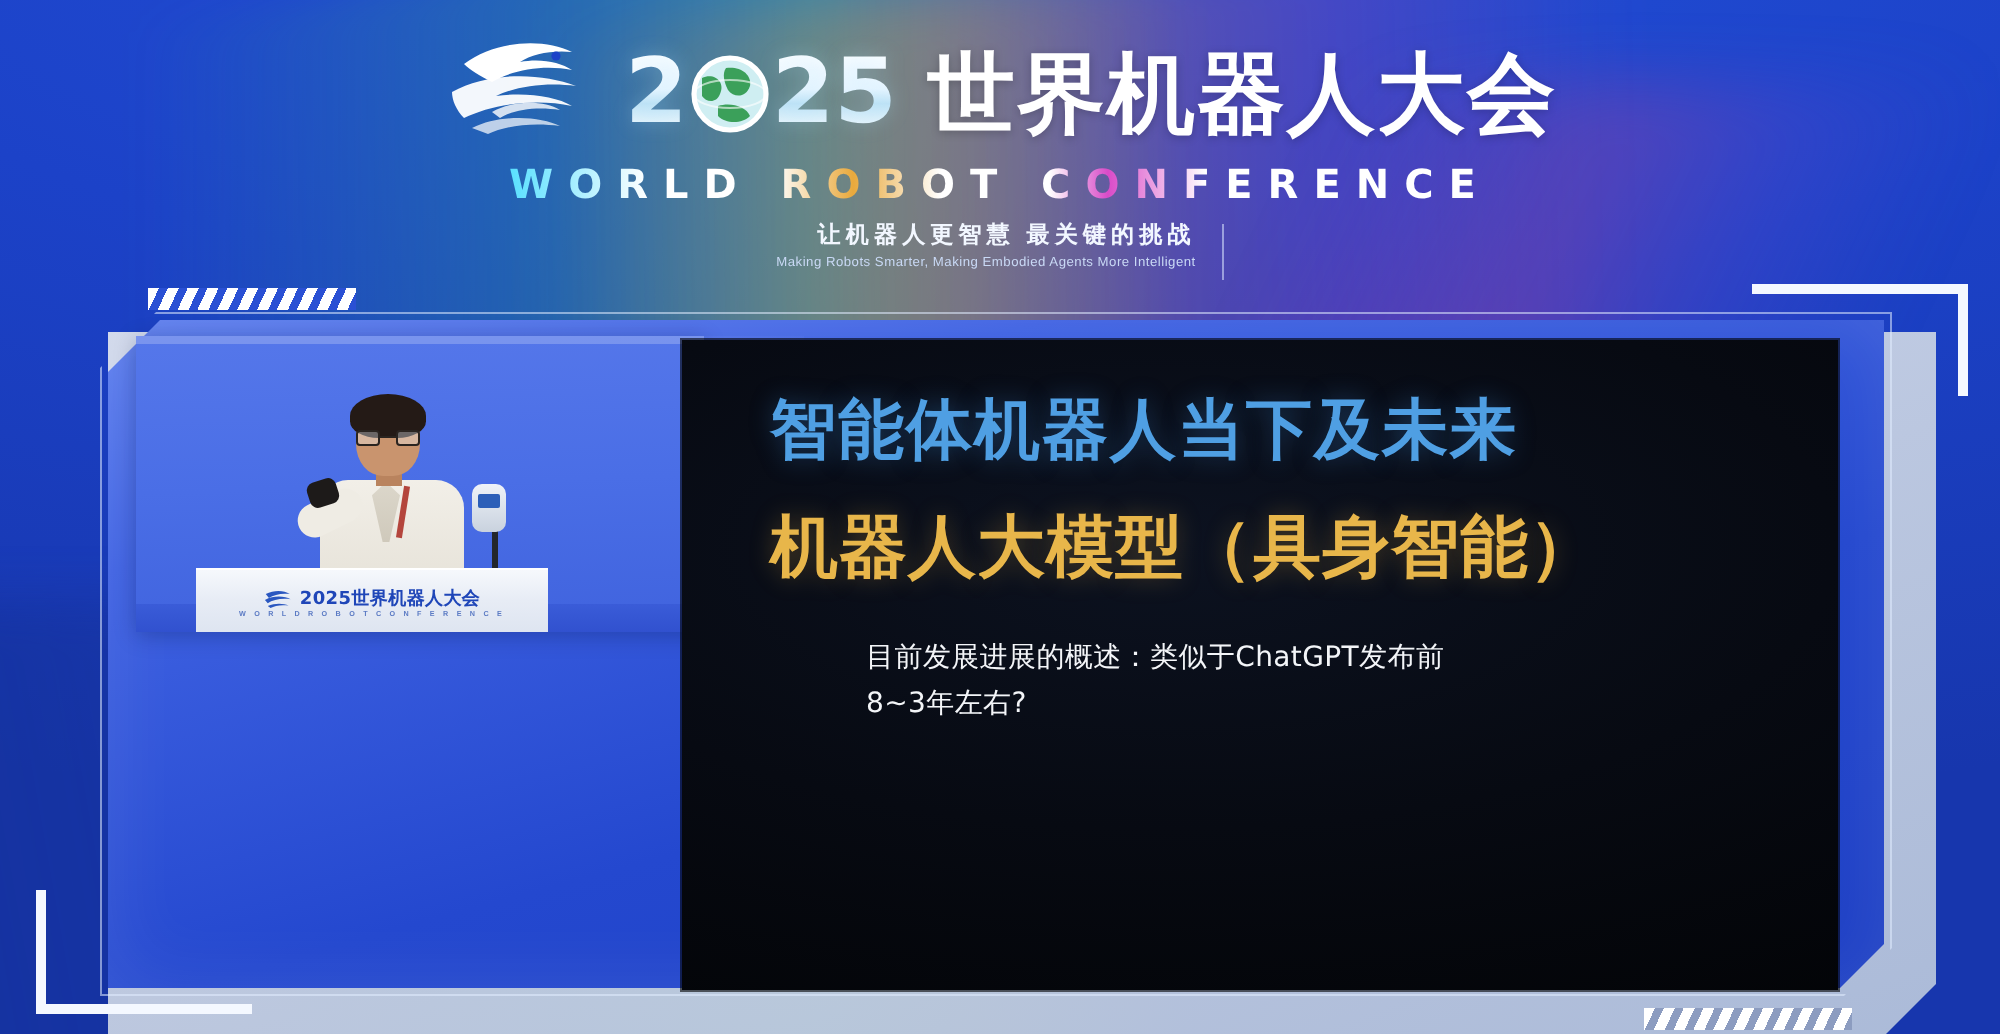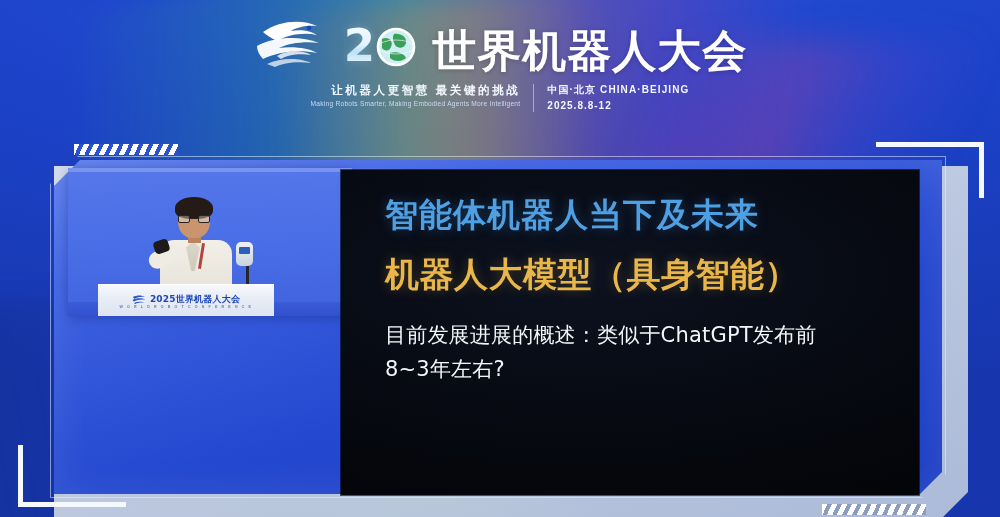--- a/index.html
+++ b/index.html
@@ -85,21 +85,21 @@
     -webkit-background-clip:text; background-clip:text; color:transparent;
     text-shadow:0 0 10px rgba(180,230,255,.25);
   }
   .globe{
     width:40px; height:40px; margin:0 1px; position:relative; top:2px;
     flex:0 0 auto;
   }
   .cn-title{
     font-size:44px; font-weight:700; line-height:1;
     letter-spacing:1px; color:#ffffff; margin-left:6px;
-    font-family:Liberation Sans, sans-serif;
+    font-family:Liberation Mono, monospace;
     text-shadow:0 1px 5px rgba(0,0,0,.22);
     margin-top:12px;
   }
 
   
   .en-title{
     margin-top:6px; height:22px;
     font-size:20px; font-weight:700; letter-spacing:7.5px;
     font-family:"DejaVu Sans","Liberation Sans",sans-serif;
     background:linear-gradient(90deg,
@@ -314,26 +314,27 @@
     font-weight:700;
     line-height:1.4;
     letter-spacing:.5px;
     margin-top:12px;
     font-family:"DejaVu Sans","Liberation Sans",sans-serif;
     text-shadow:0 0 12px rgba(220,165,60,.30);
     white-space:nowrap;
   }
   .slide p{
     color:#f3f5f8;
-    font-size:21px;
+    font-size:14px;
     font-weight:400;
     line-height:1.62;
     margin-top:20px;
     letter-spacing:.2px;
     font-family:"DejaVu Sans","Liberation Sans",sans-serif;
+    margin-left:48px;
   }
   .slide p span{ display:block; white-space:nowrap; }
 </style>
 </head>
 <body>
 
 <div id="stage">
 
   <div class="bg-base"></div>
   <div class="bg-ray-green"></div>
@@ -357,36 +358,34 @@
       <div class="year-wrap">
         <span class="year-d">2</span>
         <svg class="globe" viewBox="0 0 40 40">
           <circle cx="20" cy="20" r="18" fill="#cfeef2"></circle>
           <circle cx="20" cy="20" r="18" fill="none" stroke="#ffffff" stroke-width="2.6"></circle>
           <path d="M6 12 C12 9, 18 14, 15 20 C13 25, 8 24, 6 21 Z" fill="#3ba05a"></path>
           <path d="M18 7 C25 6, 31 10, 30 16 C28 22, 22 22, 19 18 C17 14, 16 10, 18 7 Z" fill="#3ba05a"></path>
           <path d="M14 26 C20 24, 28 26, 30 31 C26 35, 18 35, 14 31 Z" fill="#3ba05a"></path>
           <ellipse cx="20" cy="20" rx="18" ry="7" fill="none" stroke="#ffffff" stroke-width="1" opacity=".6"></ellipse>
         </svg>
+        <span class="year-d">25</span>
       </div>
 
       <span class="cn-title">世界机器人大会</span>
     </div>
 
+    <div class="en-title">WORLD ROBOT CONFERENCE</div>
 
     <div class="tag-row">
       <div class="tag-left">
         <div class="tag-cn">让机器人更智慧  最关键的挑战</div>
         <div class="tag-en">Making Robots Smarter, Making Embodied Agents More Intelligent</div>
       </div>
       <div class="tag-divider"></div>
-      <div class="tag-right">
-        <div class="tag-city">中国·北京  CHINA·BEIJING</div>
-        <div class="tag-date">2025.8.8-12</div>
-      </div>
     </div>
   </div>
 
   <div class="plate">
     <div class="plate-sheet"></div>
     <div class="plate-blue">
       <div class="plate-blue-hl"></div>
     </div>
     <div class="plate-hairline"></div>
   </div>

